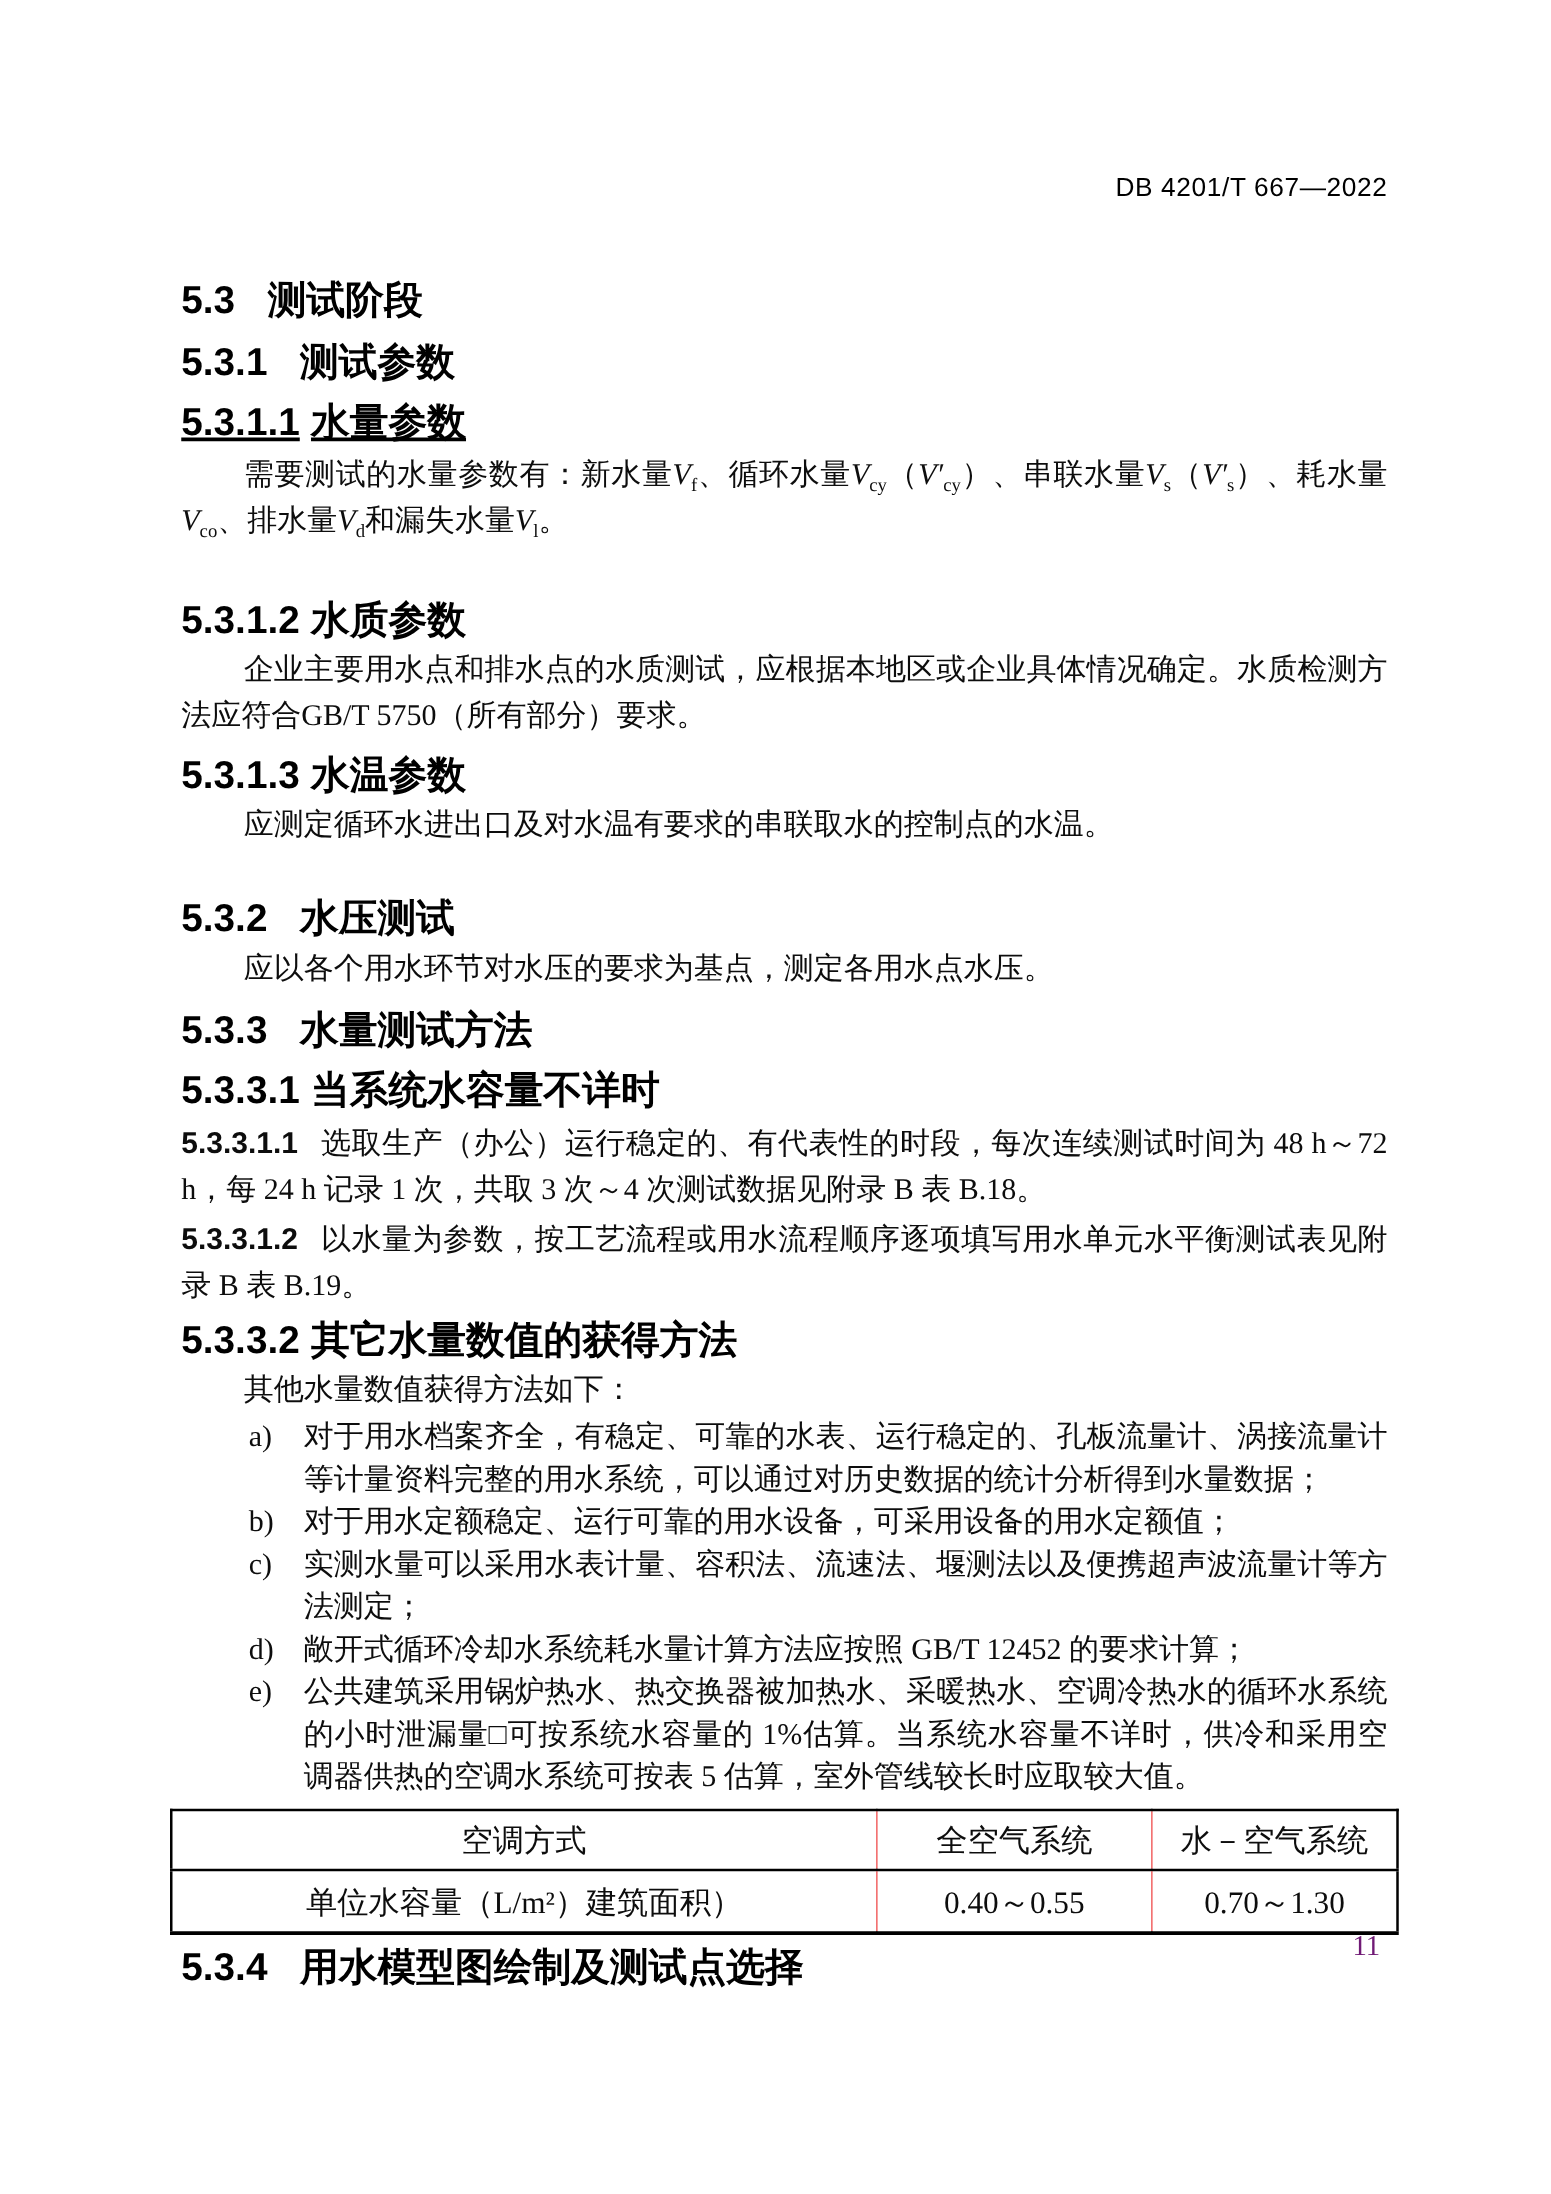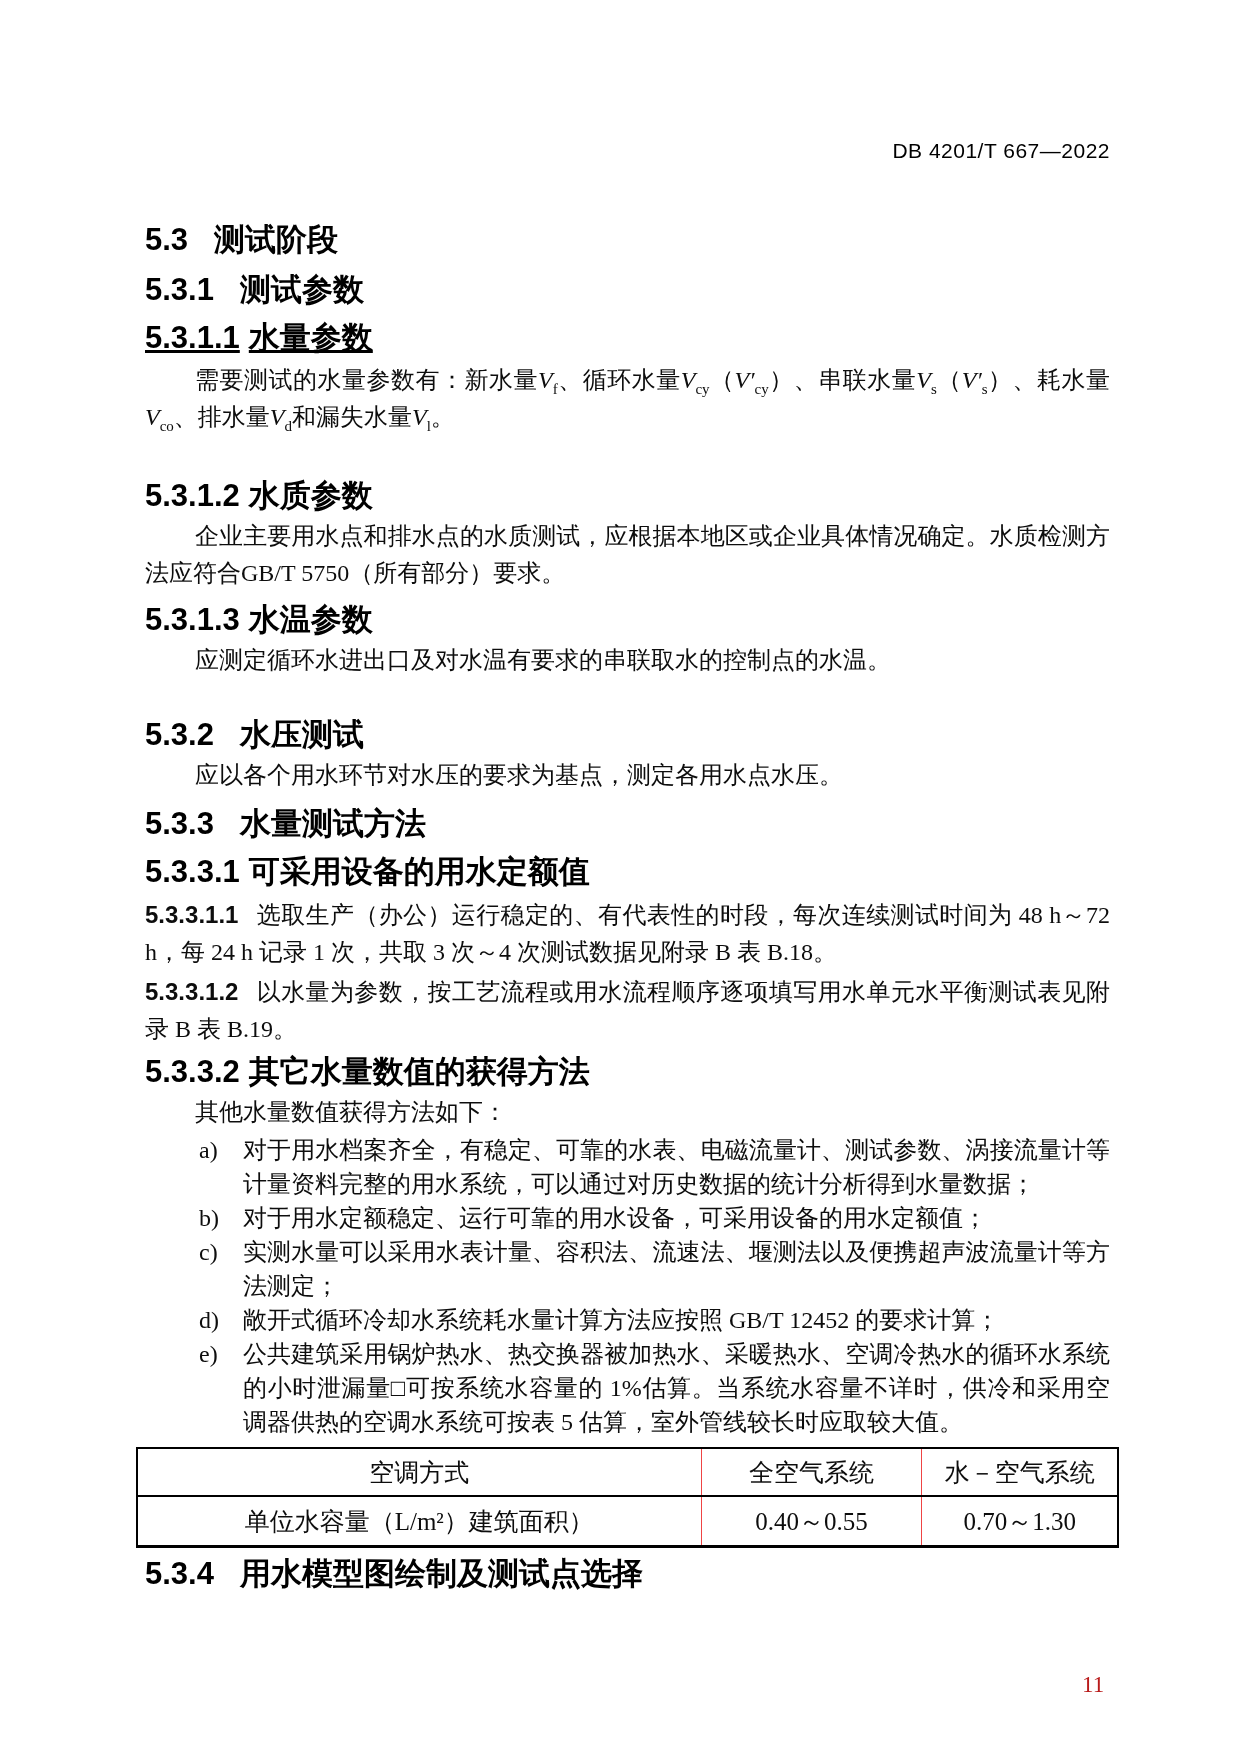--- a/index.html
+++ b/index.html
@@ -76,22 +76,22 @@
   .mt-h5312{margin-top:44px;}
   .mt-h5313{margin-top:12px;}
   .mt-h532{margin-top:40px;}
   .mt-h533{margin-top:14px;}
   .mt-h5331{margin-top:16px;}
   .mt-p53311{margin-top:8px;}
   .mt-h5332{margin-top:8px;}
   .mt-h534{margin-top:10px;}
 
   .page-num{
-    position:absolute;top:1672px;left:1082px;
-    font-size:23px;color:#b91c1c;
+    position:absolute;top:1544px;left:1082px;
+    font-size:23px;color:#701a75;
   }
 </style>
 </head>
 <body>
 
 <div class="content">
 
   <div class="doc-number">DB 4201/T 667—2022</div>
 
   <div class="hd mt-h53">
@@ -124,40 +124,40 @@
     <span class="num">5.3.2</span><span>水压测试</span>
   </div>
 
   <p class="para">应以各个用水环节对水压的要求为基点，测定各用水点水压。</p>
 
   <div class="hd mt-h533">
     <span class="num">5.3.3</span><span>水量测试方法</span>
   </div>
 
   <div class="hd tight mt-h5331">
-    <span class="num">5.3.3.1</span><span>可采用设备的用水定额值</span>
+    <span class="num">5.3.3.1</span><span>当系统水容量不详时</span>
   </div>
 
   <p class="npara mt-p53311">
     <span class="num">5.3.3.1.1</span><span>选取生产（办公）运行稳定的、有代表性的时段，每次连续测试时间为 48 h～72 h，每 24 h 记录 1 次，共取 3 次～4 次测试数据见附录 B 表 B.18。</span>
   </p>
 
   <p class="npara">
     <span class="num">5.3.3.1.2</span><span>以水量为参数，按工艺流程或用水流程顺序逐项填写用水单元水平衡测试表见附录 B 表 B.19。</span>
   </p>
 
   <div class="hd tight mt-h5332">
     <span class="num">5.3.3.2</span><span>其它水量数值的获得方法</span>
   </div>
 
   <p class="para">其他水量数值获得方法如下：</p>
 
   <div class="clist">
     <div class="li">
-      <span class="lbl">a)</span><span>对于用水档案齐全，有稳定、可靠的水表、电磁流量计、测试参数、涡接流量计等计量资料完整的用水系统，可以通过对历史数据的统计分析得到水量数据；</span>
+      <span class="lbl">a)</span><span>对于用水档案齐全，有稳定、可靠的水表、运行稳定的、孔板流量计、涡接流量计等计量资料完整的用水系统，可以通过对历史数据的统计分析得到水量数据；</span>
     </div>
     <div class="li">
       <span class="lbl">b)</span><span>对于用水定额稳定、运行可靠的用水设备，可采用设备的用水定额值；</span>
     </div>
     <div class="li">
       <span class="lbl">c)</span><span>实测水量可以采用水表计量、容积法、流速法、堰测法以及便携超声波流量计等方法测定；</span>
     </div>
     <div class="li">
       <span class="lbl">d)</span><span>敞开式循环冷却水系统耗水量计算方法应按照 GB/T 12452 的要求计算；</span>
     </div>

